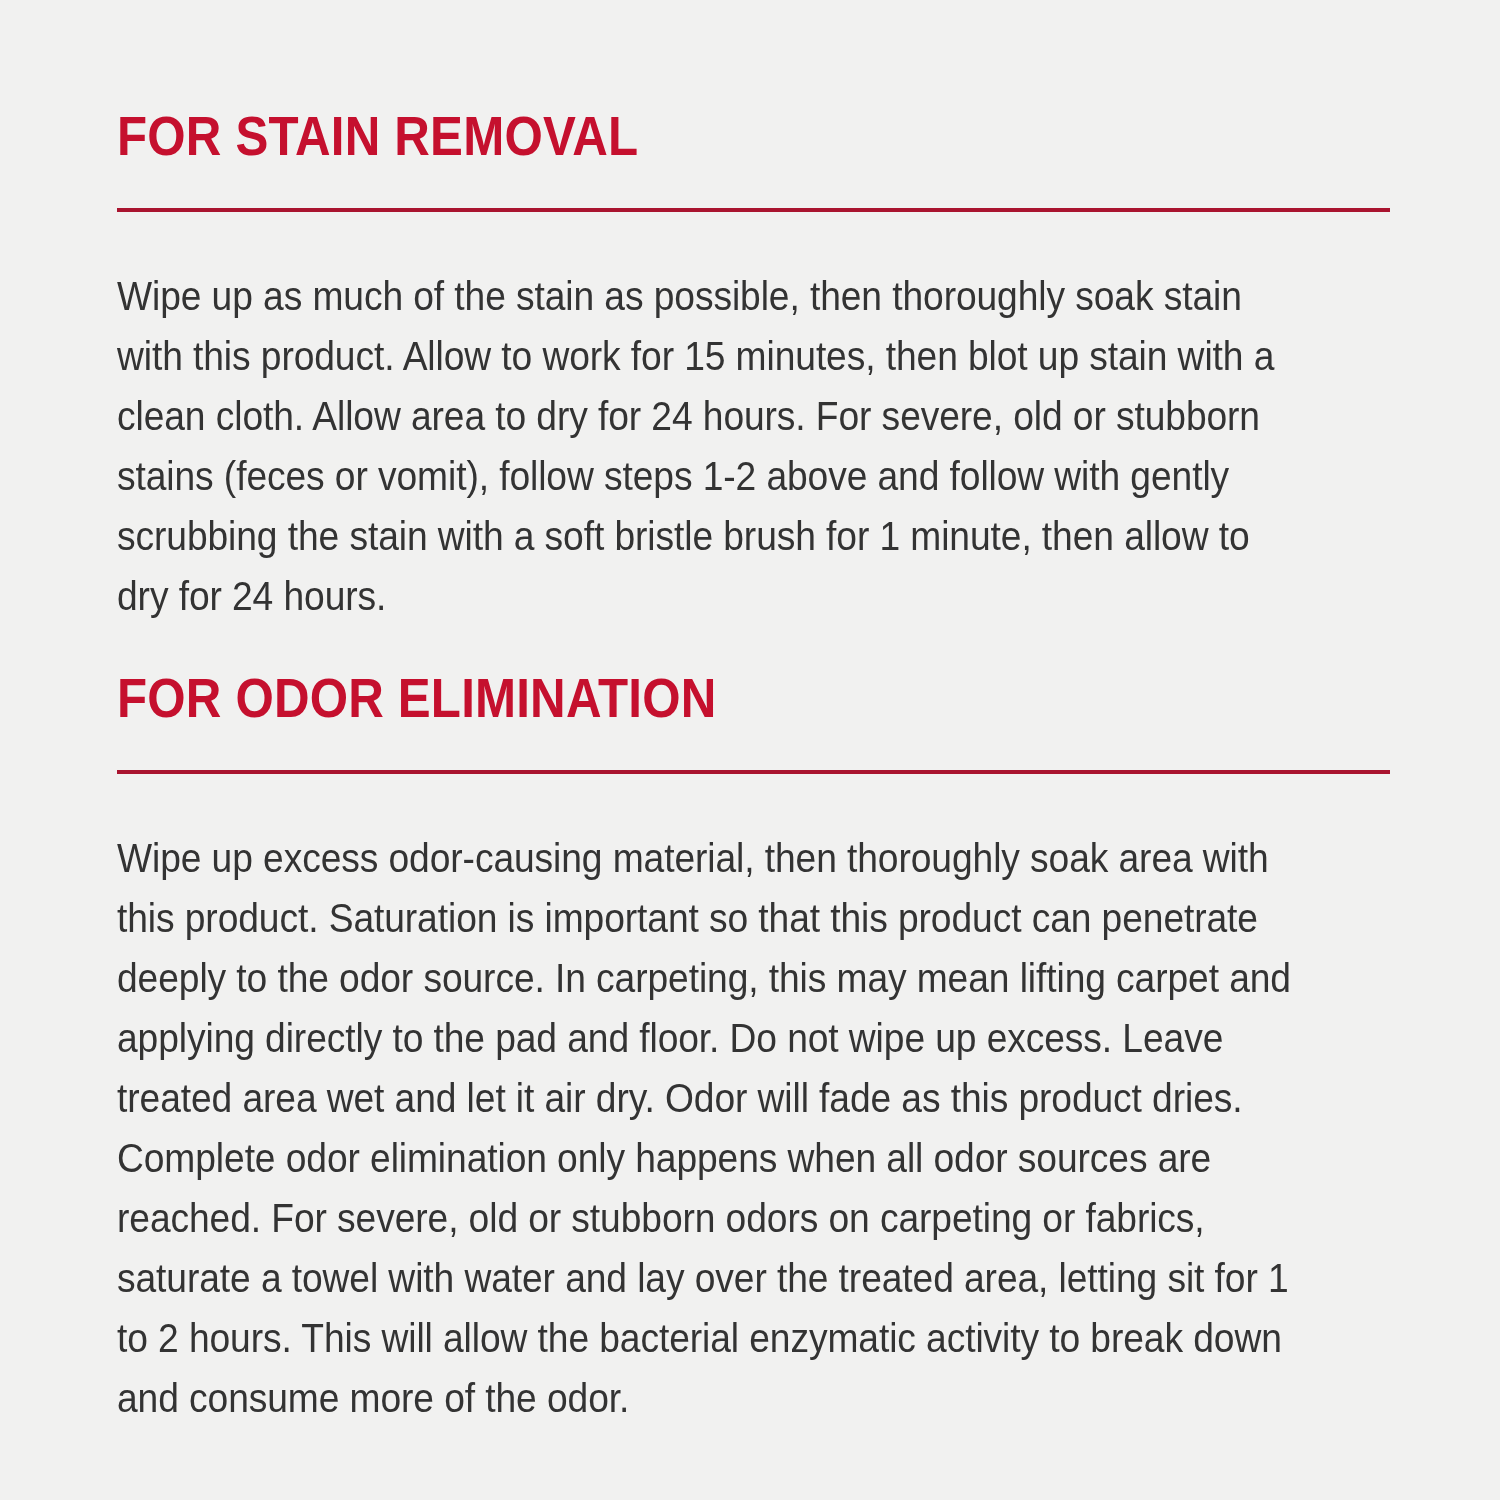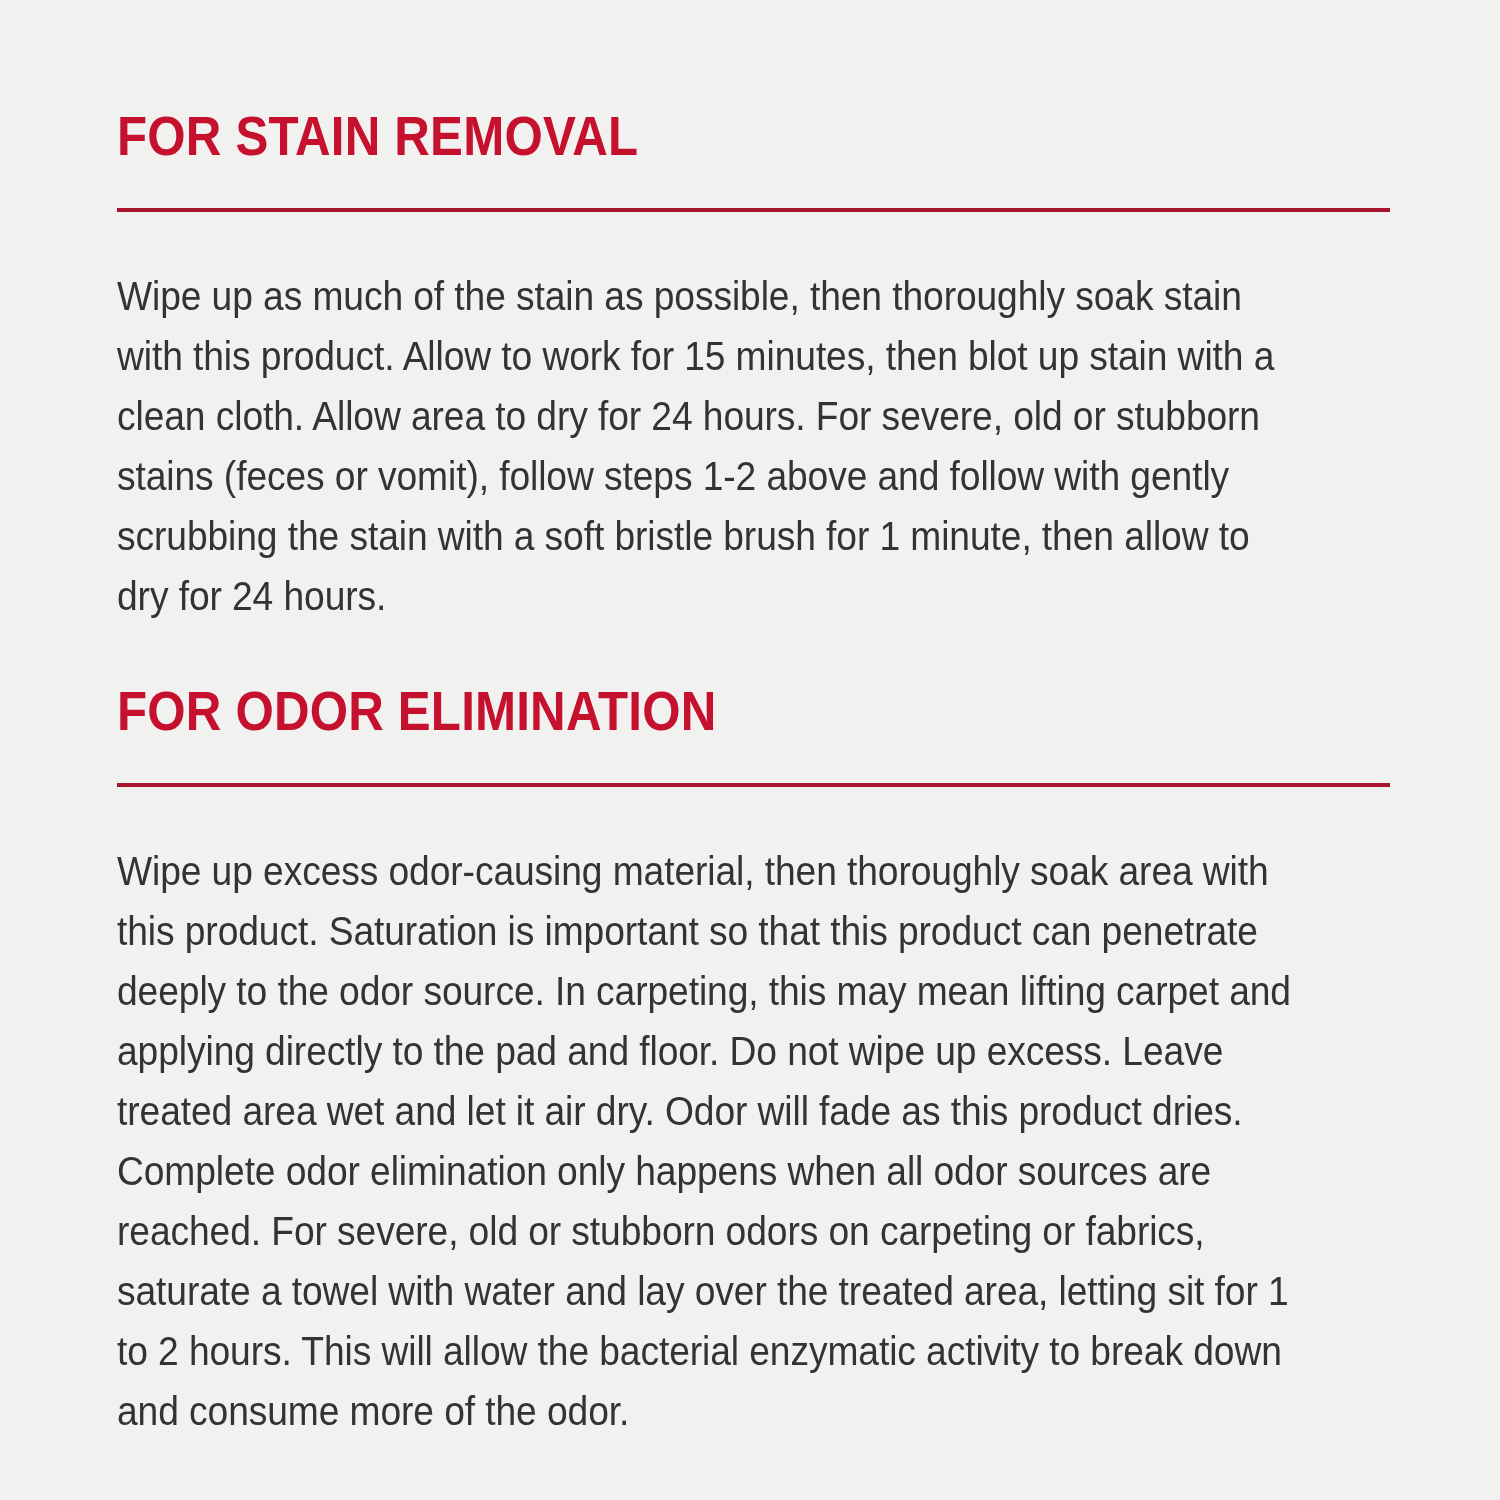--- a/index.html
+++ b/index.html
@@ -21,21 +21,21 @@
     background: #f1f1f0;
     box-sizing: border-box;
     padding: 108px 110px 0 117px;
   }
 
   .section {
     width: 1273px;
   }
 
   .section + .section {
-    margin-top: 57px;
+    margin-top: 44px;
   }
 
   .section-heading {
     color: #c5102e;
     font-family: "Liberation Sans Narrow", "Liberation Sans", sans-serif;
     font-weight: 700;
     font-size: 56px;
     line-height: 1.0;
     letter-spacing: 0.2px;
     margin: 0;

